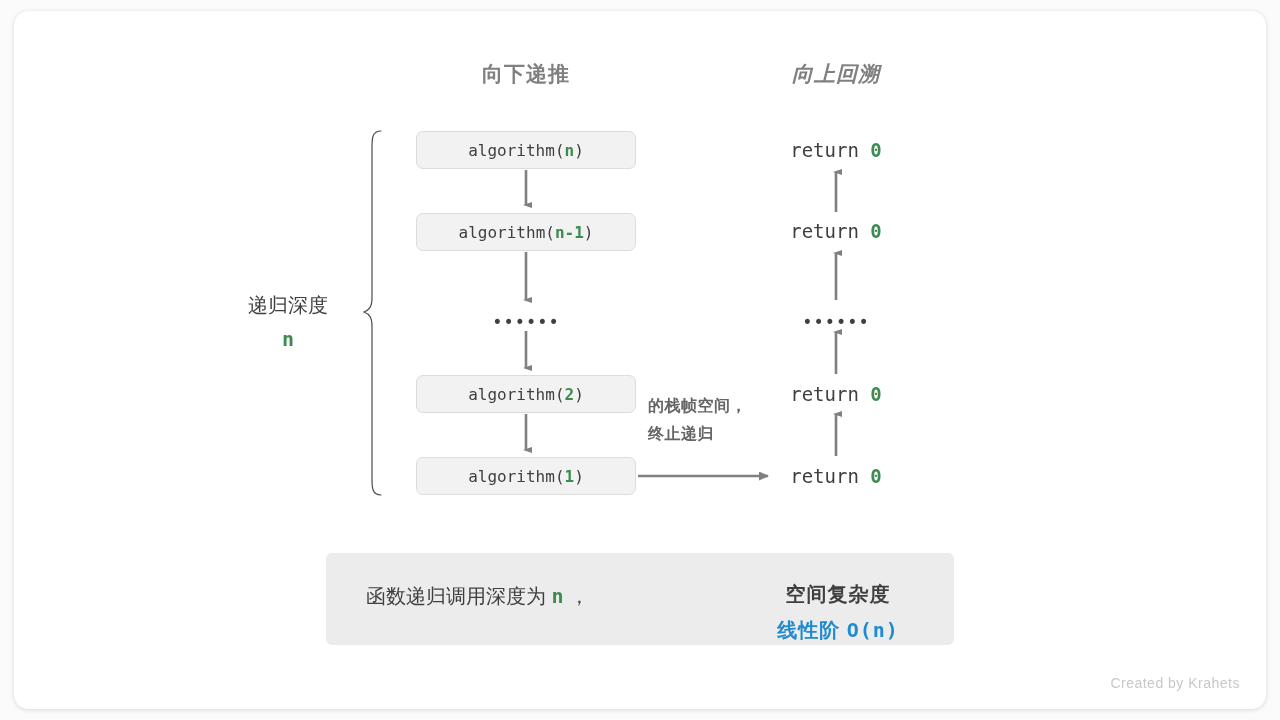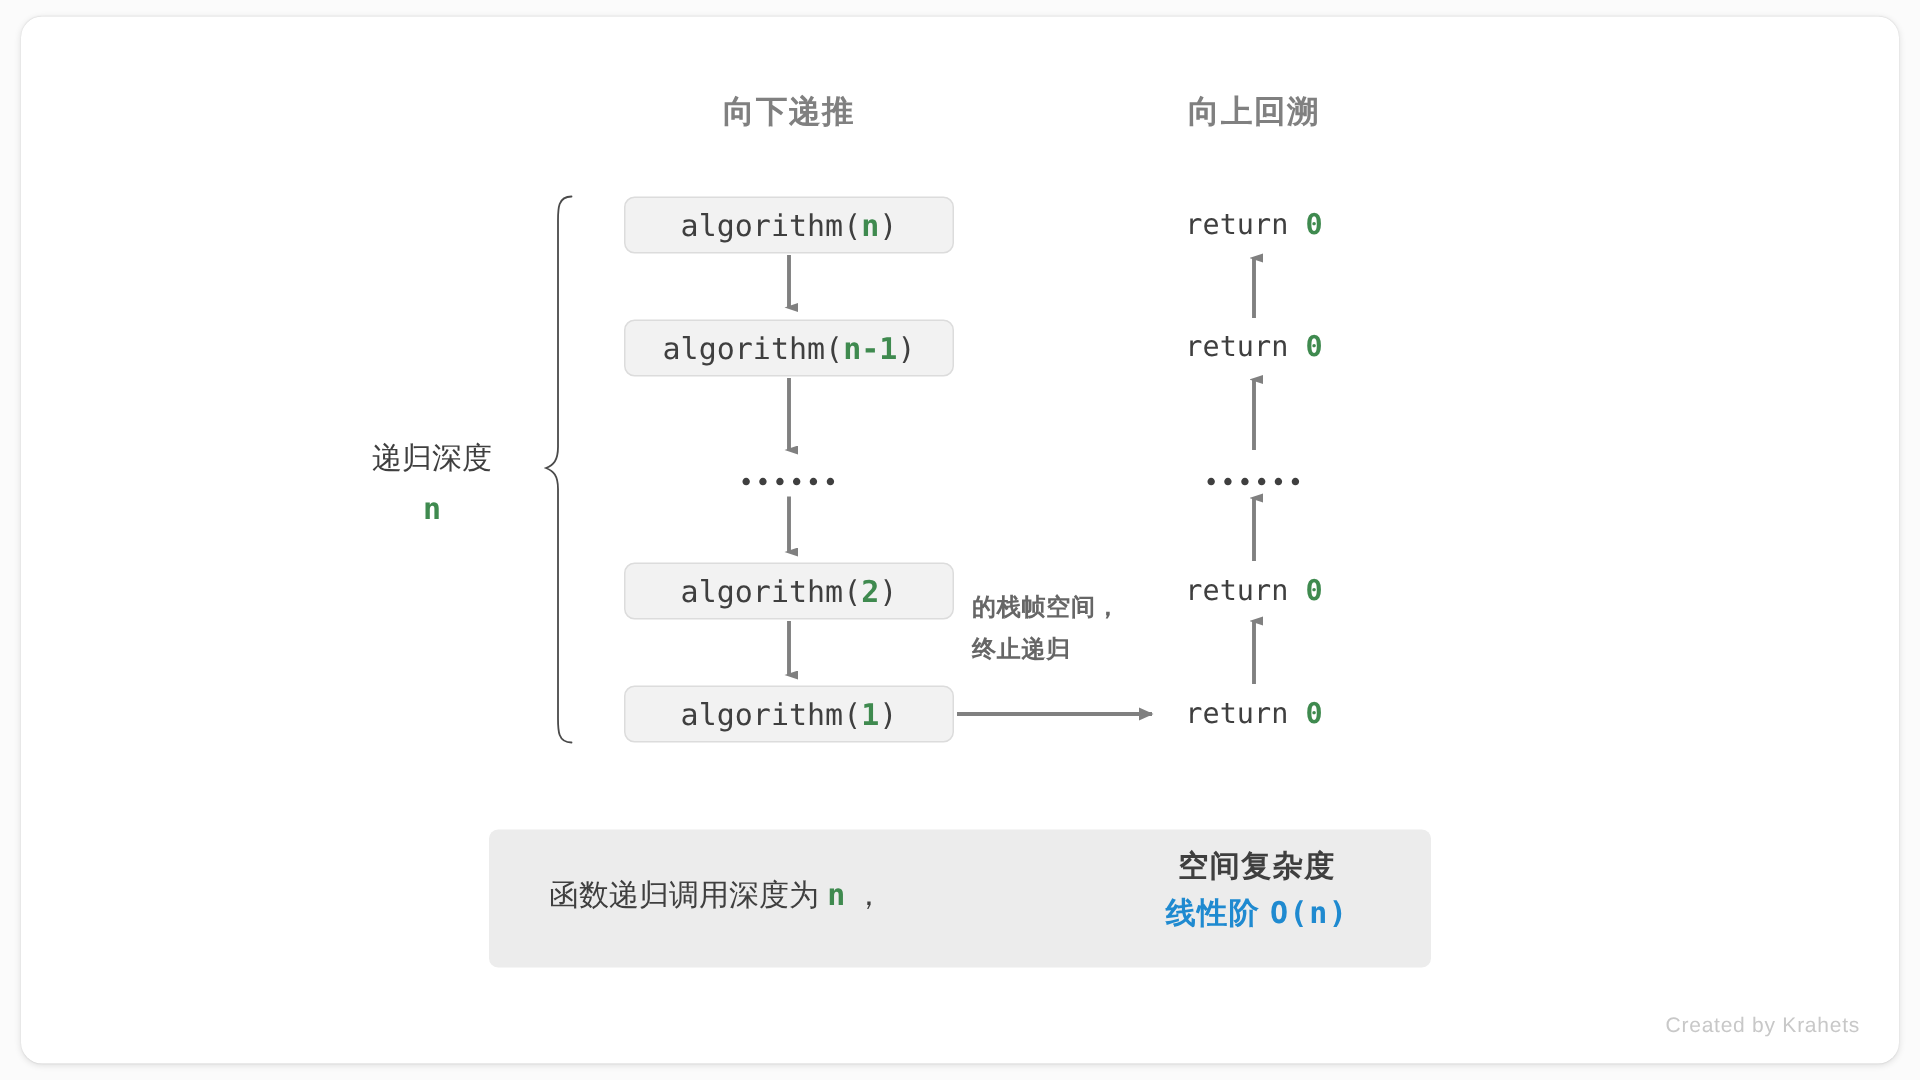--- a/index.html
+++ b/index.html
@@ -35,37 +35,37 @@
   .col-head {
     position: absolute;
     font-size: 21px;
     font-weight: bold;
     color: #808080;
     letter-spacing: 1px;
     white-space: nowrap;
     transform: translateX(-50%);
   }
   #head-down { left: 526px; top: 60px; }
-  #head-up   { left: 836px; top: 60px; }
+  #head-up   { left: 836px; top: 60px; font-style: italic; }
 
   
   .callbox {
     position: absolute;
     width: 220px;
     height: 38px;
     left: 416px;
     background: #f2f2f2;
     border: 1px solid #dcdcdc;
     border-radius: 7px;
     box-sizing: border-box;
     display: flex;
     align-items: center;
     justify-content: center;
     font-family: "DejaVu Sans Mono", monospace;
-    font-size: 20px;
+    font-size: 16px;
     color: #3f3f3f;
     letter-spacing: 0px;
   }
   .callbox .hl { color: #3f8a4f; font-weight: bold; }
 
   
   .retlabel {
     position: absolute;
     left: 836px;
     transform: translateX(-50%);
@@ -146,40 +146,40 @@
     font-family: "DejaVu Sans Mono", monospace;
     font-weight: bold;
     color: #3f8a4f;
   }
   #summary-left .mono {
     font-family: "DejaVu Sans Mono", monospace;
   }
   #summary-right {
     position: absolute;
     left: 512px;
-    top: 8px;
+    top: 24px;
     width: 200px;
     text-align: center;
     transform: translateX(-50%);
     white-space: nowrap;
   }
   #summary-right .r1 {
     display: block;
     font-size: 20px;
     font-weight: bold;
     color: #3f3f3f;
     line-height: 34px;
     letter-spacing: 1px;
   }
   #summary-right .r2 {
     display: block;
     font-size: 20px;
     font-weight: bold;
     color: #1f8ad0;
-    line-height: 26px;
+    line-height: 38px;
     letter-spacing: 1px;
   }
   #summary-right .r2 .mono {
     font-family: "DejaVu Sans Mono", monospace;
   }
 
   
   #credit {
     position: absolute;
     left: 1240px;

